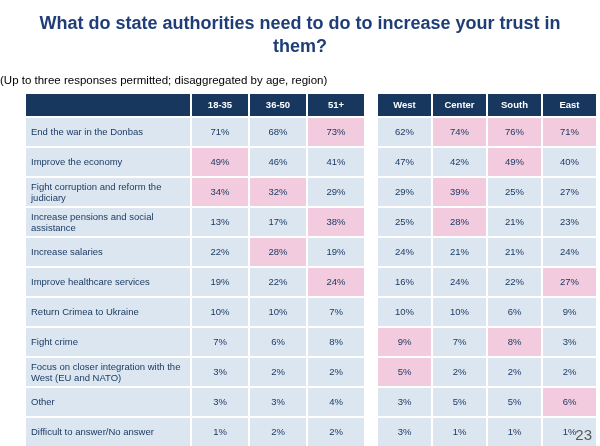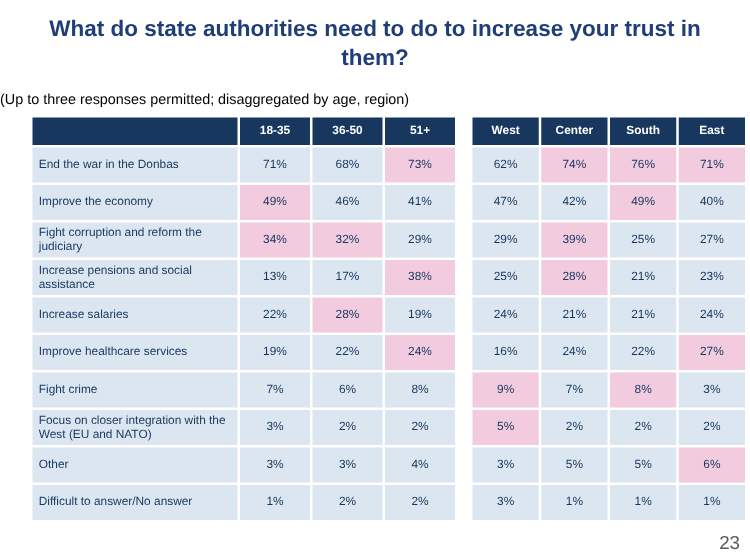--- a/index.html
+++ b/index.html
@@ -131,20 +131,31 @@
           <td class="val">19%</td>
           <td class="val">22%</td>
           <td class="val hl">24%</td>
           <td class="gap"></td>
           <td class="val">16%</td>
           <td class="val">24%</td>
           <td class="val">22%</td>
           <td class="val hl">27%</td>
         </tr>
         <tr>
+          <td class="rowlabel">Return Crimea to Ukraine</td>
+          <td class="val">10%</td>
+          <td class="val">10%</td>
+          <td class="val">7%</td>
+          <td class="gap"></td>
+          <td class="val">10%</td>
+          <td class="val">10%</td>
+          <td class="val">6%</td>
+          <td class="val">9%</td>
+        </tr>
+        <tr>
           <td class="rowlabel">Fight crime</td>
           <td class="val">7%</td>
           <td class="val">6%</td>
           <td class="val">8%</td>
           <td class="gap"></td>
           <td class="val hl">9%</td>
           <td class="val">7%</td>
           <td class="val hl">8%</td>
           <td class="val">3%</td>
         </tr>

